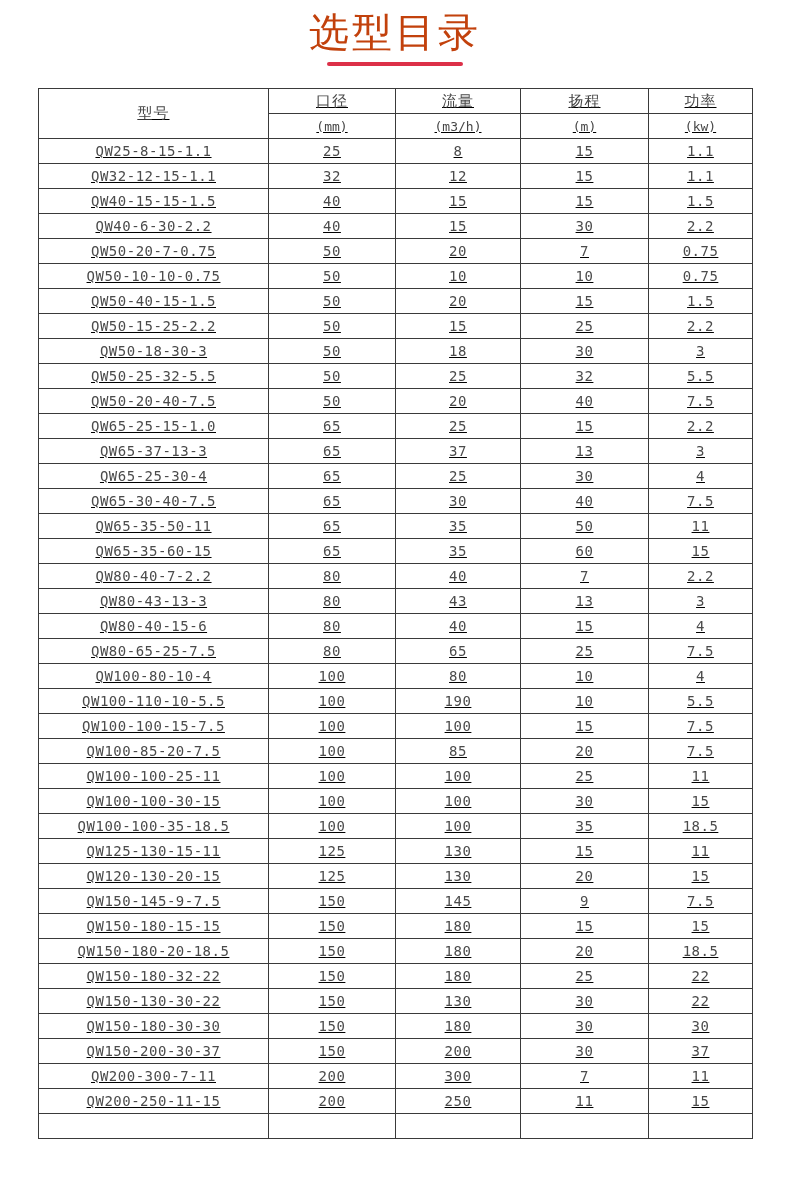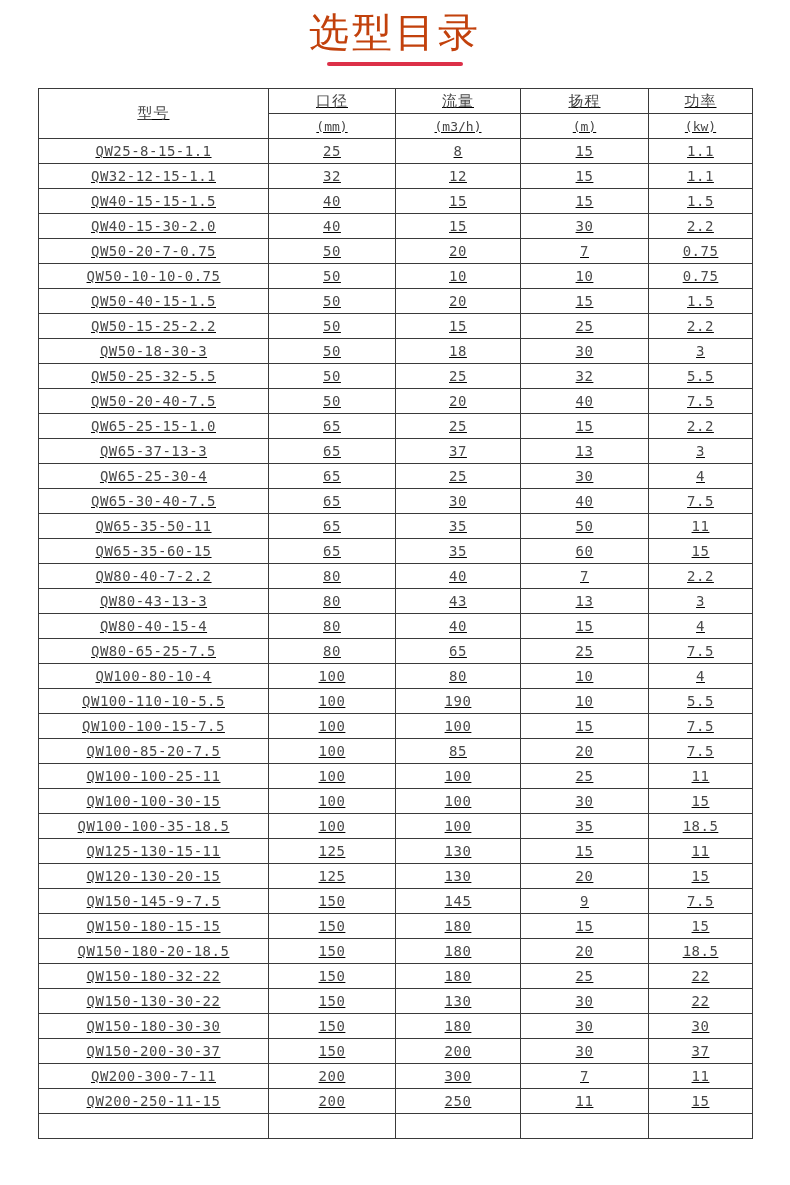--- a/index.html
+++ b/index.html
@@ -112,21 +112,21 @@
     <td>1.1</td>
   </tr>
       <tr>
     <td>QW40-15-15-1.5</td>
     <td>40</td>
     <td>15</td>
     <td>15</td>
     <td>1.5</td>
   </tr>
       <tr>
-    <td>QW40-15-30-2.0</td>
+    <td>QW40-6-30-2.2</td>
     <td>40</td>
     <td>15</td>
     <td>30</td>
     <td>2.2</td>
   </tr>
       <tr>
     <td>QW50-20-7-0.75</td>
     <td>50</td>
     <td>20</td>
     <td>7</td>
@@ -224,21 +224,21 @@
     <td>2.2</td>
   </tr>
       <tr>
     <td>QW80-43-13-3</td>
     <td>80</td>
     <td>43</td>
     <td>13</td>
     <td>3</td>
   </tr>
       <tr>
-    <td>QW80-40-15-4</td>
+    <td>QW80-40-15-6</td>
     <td>80</td>
     <td>40</td>
     <td>15</td>
     <td>4</td>
   </tr>
       <tr>
     <td>QW80-65-25-7.5</td>
     <td>80</td>
     <td>65</td>
     <td>25</td>

